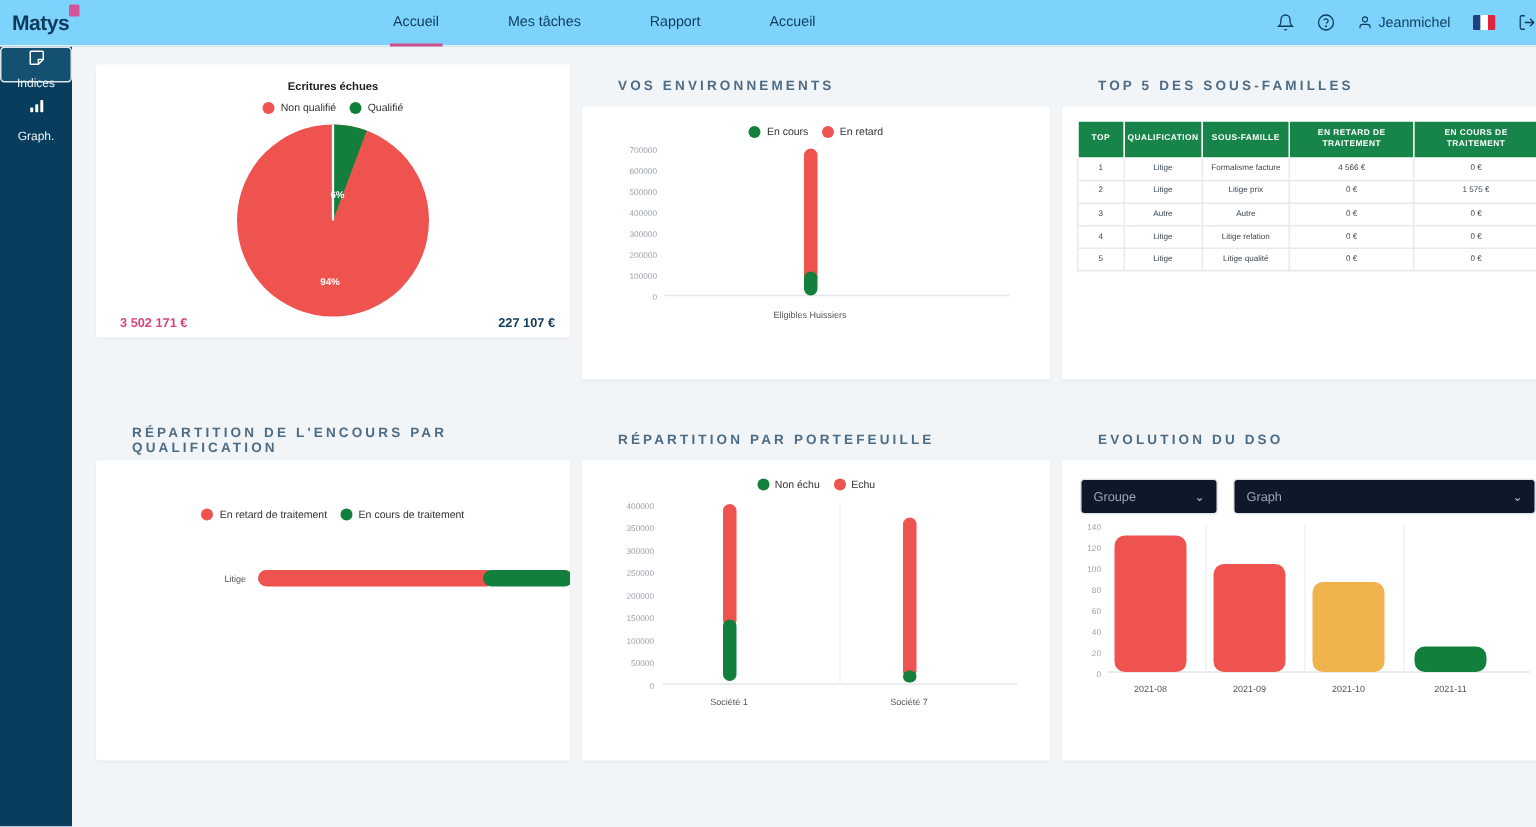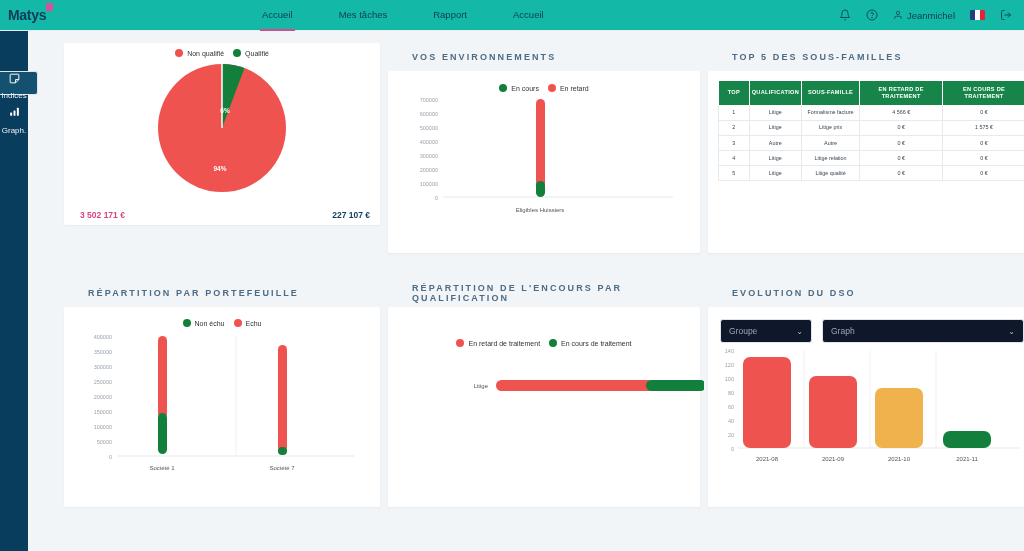--- a/index.html
+++ b/index.html
@@ -8,51 +8,50 @@
     width: 1024px; height: 551px;
     background: #f2f5f7;
     font-family: "Liberation Sans", sans-serif;
     overflow: hidden;
   }
   .app { position: relative; width: 1024px; height: 551px; }
 
   
   .topbar {
     position: absolute; top: 0; left: 0; width: 1024px; height: 31px;
-    background: #14b8a6; display: flex; align-items: center;
+    background: #7dd3fc; display: flex; align-items: center;
     border-bottom: 1px solid #e8ecef; z-index: 5;
   }
   .logo-wrap { width: 64px; display: flex; align-items: center; padding-left: 8px; }
   .logo { position: relative; font-size: 14px; font-weight: bold; color: #0d3b5c; letter-spacing: -0.3px; }
   .logo .dot {
     position: absolute; top: -4px; right: -7px;
     width: 7px; height: 8px; background: #d4539a; border-radius: 1px;
   }
   .nav { display: flex; align-items: center; gap: 42px; margin-left: 196px; height: 31px; }
   .nav-item {
     font-size: 9.5px; color: #0d3b5c; height: 31px;
     display: flex; align-items: center; cursor: pointer;
     border-bottom: 2px solid transparent; padding: 0 2px;
   }
   .nav-item.active { border-bottom-color: #cf4f8e; }
   .topbar-right {
     margin-left: auto; display: flex; align-items: center;
-    gap: 15px; padding-right: 12px; color: #0d3b5c;
+    gap: 15px; color: #0d3b5c;
   }
   .ic { display: inline-flex; align-items: center; justify-content: center; cursor: pointer; }
   .user { display: flex; align-items: center; gap: 4px; font-size: 9.5px; color: #0d3b5c; cursor: pointer; }
   .flag { width: 15px; height: 10px; display: flex; border-radius: 1px; overflow: hidden; }
   .flag i { flex: 1; display: block; }
   .flag .b { background: #20407e; } .flag .w { background: #fff; } .flag .r { background: #e0243b; }
 
   
   .sidebar {
-    position: absolute; top: 31px; left: 0; width: 28px; height: 520px;
+    position: absolute; top: 31px; left: 0; width: 48px; height: 520px;
     background: #083d5e; display: flex; flex-direction: column; align-items: center;
-    padding-top: 40px;
   }
   .side-item {
     width: 48px; padding: 9px 0 8px; display: flex; flex-direction: column;
     align-items: center; gap: 4px; cursor: pointer; color: #ffffff;
   }
   .side-item.sel { background: #14506f; }
   .side-label { font-size: 8px; color: #eef3f6; }
 
   
   .content {
@@ -193,20 +192,21 @@
       </span>
       <span class="side-label">Graph.</span>
     </div>
   </div>
 
   <div class="content">
     <div class="grid">
 
       <div class="panel">
         <div class="panel-body">
+          <div class="pie-title">Ecritures échues</div>
           <div class="legend" style="margin-top:6px">
             <span class="leg">
                 <i class="bullet" style="background:#ef5350"></i>
                 <span>Non qualifié</span>
               </span>
             <span class="leg">
                 <i class="bullet" style="background:#12803c"></i>
                 <span>Qualifié</span>
               </span>
           </div>
@@ -304,20 +304,41 @@
                 <tr>
                   <td>5</td>
                   <td>Litige</td>
                   <td>Litige qualité</td>
                   <td>0 €</td>
                   <td>0 €</td>
                 </tr>
               </tbody>
             </table>
           </div>
+        </div>
+      </div>
+
+      <div class="panel" style="margin-top:18px">
+        <div class="panel-head">RÉPARTITION DE L'ENCOURS PAR QUALIFICATION</div>
+        <div class="panel-body tall">
+          <div class="legend" style="padding-top:32px">
+            <span class="leg">
+                <i class="bullet" style="background:#ef5350"></i>
+                <span>En retard de traitement</span>
+              </span>
+            <span class="leg">
+                <i class="bullet" style="background:#12803c"></i>
+                <span>En cours de traitement</span>
+              </span>
+          </div>
+          <svg width="316" height="120" viewBox="0 0 316 120" style="display:block;margin-top:24px">
+            <text class="tick-lbl" x="100" y="17" text-anchor="end" style="font-size:6px">Litige</text>
+            <rect x="108" y="9" width="158" height="11" rx="5.5" fill="#ef5350"></rect>
+            <rect x="258" y="9" width="60" height="11" rx="5.5" fill="#12803c"></rect>
+          </svg>
         </div>
       </div>
 
       <div class="panel" style="margin-top:18px">
         <div class="panel-head">RÉPARTITION PAR PORTEFEUILLE</div>
         <div class="panel-body tall">
           <div class="legend" style="padding-top:12px">
             <span class="leg">
                 <i class="bullet" style="background:#12803c"></i>
                 <span>Non échu</span>
@@ -340,41 +361,20 @@
               <text class="axis-lbl" x="48" y="132" text-anchor="end">0</text>
             </g>
             <line x1="54" y1="129" x2="290" y2="129" stroke="#e3e7ea" stroke-width="1"></line>
             <line x1="172" y1="8" x2="172" y2="129" stroke="#eef1f3" stroke-width="1"></line>
             <rect x="94" y="9" width="9" height="82" rx="4.5" fill="#ef5350"></rect>
             <rect x="94" y="86" width="9" height="41" rx="4.5" fill="#12803c"></rect>
             <rect x="214" y="18" width="9" height="107" rx="4.5" fill="#ef5350"></rect>
             <rect x="214" y="120" width="9" height="8" rx="4" fill="#12803c"></rect>
             <text class="tick-lbl" x="98" y="143" text-anchor="middle" style="font-size:6px">Société 1</text>
             <text class="tick-lbl" x="218" y="143" text-anchor="middle" style="font-size:6px">Société 7</text>
-          </svg>
-        </div>
-      </div>
-
-      <div class="panel" style="margin-top:18px">
-        <div class="panel-head">RÉPARTITION DE L'ENCOURS PAR QUALIFICATION</div>
-        <div class="panel-body tall">
-          <div class="legend" style="padding-top:32px">
-            <span class="leg">
-                <i class="bullet" style="background:#ef5350"></i>
-                <span>En retard de traitement</span>
-              </span>
-            <span class="leg">
-                <i class="bullet" style="background:#12803c"></i>
-                <span>En cours de traitement</span>
-              </span>
-          </div>
-          <svg width="316" height="120" viewBox="0 0 316 120" style="display:block;margin-top:24px">
-            <text class="tick-lbl" x="100" y="17" text-anchor="end" style="font-size:6px">Litige</text>
-            <rect x="108" y="9" width="158" height="11" rx="5.5" fill="#ef5350"></rect>
-            <rect x="258" y="9" width="60" height="11" rx="5.5" fill="#12803c"></rect>
           </svg>
         </div>
       </div>
 
       <div class="panel" style="margin-top:18px">
         <div class="panel-head">EVOLUTION DU DSO</div>
         <div class="panel-body tall">
           <div class="selects">
             <div class="sel narrow">
               <span>Groupe</span>

